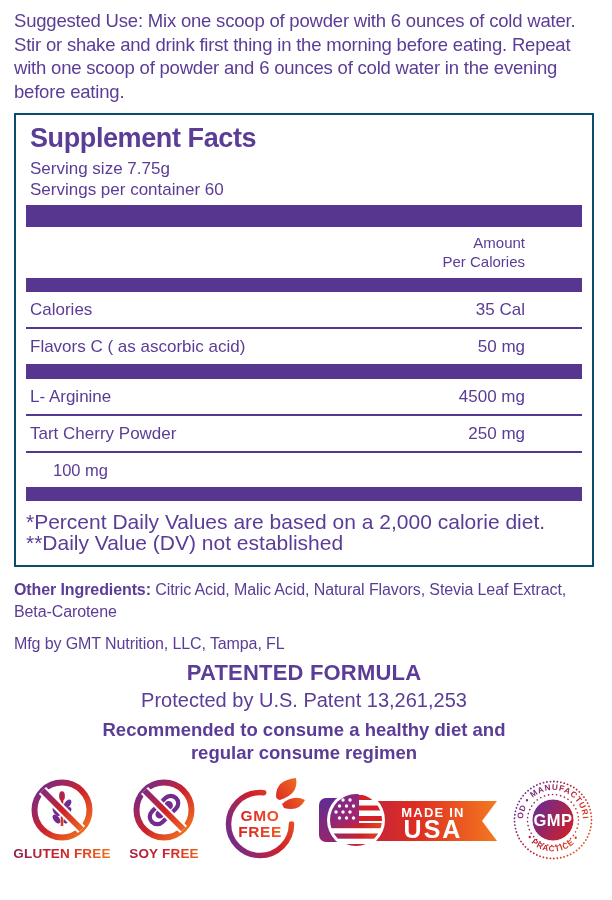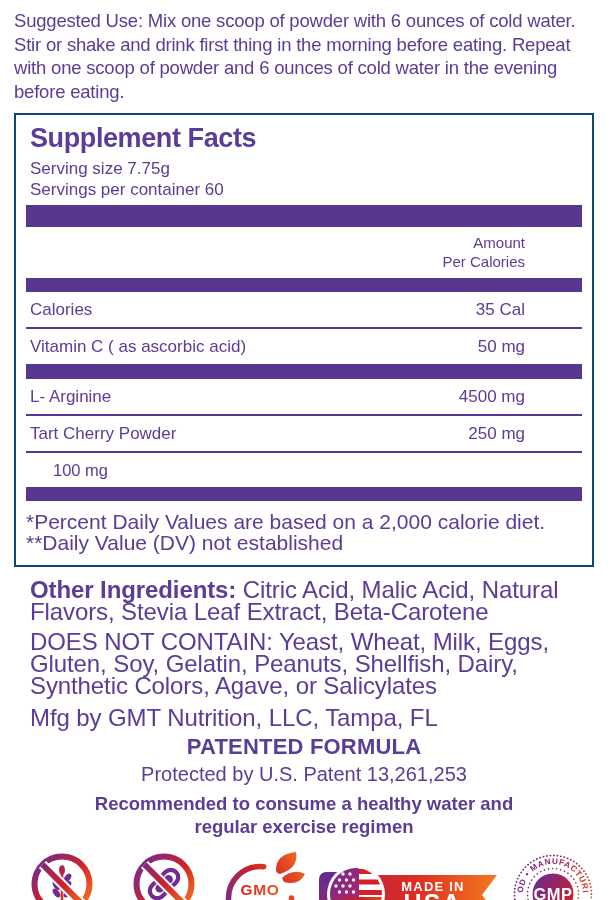--- a/index.html
+++ b/index.html
@@ -15,21 +15,21 @@
   .bar-lg{height:14px;}
   .bar-md{height:15px;}
   .rule{height:2px;background:#57368f;}
   .amount-header{text-align:right;padding-right:57px;font-size:15px;line-height:18.5px;margin:7px 0;}
   .row{display:flex;align-items:center;padding:7.5px 0 7.5px 4px;font-size:17px;}
   .row .name{flex:1 1 auto;white-space:nowrap;}
   .row .amt{flex:0 0 78px;text-align:right;margin-right:57px;white-space:nowrap;}
   .row.small{font-size:15.5px;}
   .row.small .amt{font-size:16.5px;}
   .footnotes{margin-top:10px;font-size:21px;line-height:21px;}
-  .para{font-size:24px;line-height:22px;margin:12px 0 0 16px;letter-spacing:-0.1px;}
+  .para{font-size:16px;line-height:22px;margin:12px 0 0 0;letter-spacing:-0.1px;}
   .para .lead{font-weight:bold;}
   .dnc{margin-top:8px;}
   .mfg{margin-top:10px;}
   .patent-title{text-align:center;font-size:22px;font-weight:bold;margin-top:5px;letter-spacing:0.2px;}
   .patent-sub{text-align:center;font-size:20px;margin-top:3px;}
   .recommend{text-align:center;font-size:18.5px;font-weight:bold;line-height:23px;margin:6px auto 0;max-width:450px;}
   .badges{display:flex;justify-content:center;align-items:center;gap:13px;margin-top:12px;}
   svg text{font-family:"Liberation Sans",sans-serif;}
 </style>
 </head>
@@ -52,21 +52,21 @@
     </div>
 
     <div class="bar bar-lg"></div>
 
     <div class="row">
       <span class="name">Calories</span>
       <span class="amt">35 Cal</span>
     </div>
     <div class="rule"></div>
     <div class="row">
-      <span class="name">Vitamin C ( as ascorbic acid)</span>
+      <span class="name">Flavors C ( as ascorbic acid)</span>
       <span class="amt">50 mg</span>
     </div>
 
     <div class="bar bar-md"></div>
 
     <div class="row">
       <span class="name">L- Arginine</span>
       <span class="amt">4500 mg</span>
     </div>
     <div class="rule"></div>
@@ -82,27 +82,26 @@
     <div class="bar bar-lg"></div>
 
     <div class="footnotes">
       <div>*Percent Daily Values are based on a 2,000 calorie diet.</div>
       <div>**Daily Value (DV) not established</div>
     </div>
   </div>
 
   <p class="para"><b class="lead">Other Ingredients:</b> <span>Citric Acid, Malic Acid, Natural Flavors, Stevia Leaf Extract, Beta-Carotene</span></p>
 
-  <p class="para dnc"><span>DOES NOT CONTAIN:</span> <span>Yeast, Wheat, Milk, Eggs, Gluten, Soy, Gelatin, Peanuts, Shellfish, Dairy, Synthetic Colors, Agave, or Salicylates</span></p>
 
   <p class="para mfg">Mfg by GMT Nutrition, LLC, Tampa, FL</p>
 
   <div class="patent-title">PATENTED FORMULA</div>
   <div class="patent-sub">Protected by U.S. Patent 13,261,253</div>
-  <div class="recommend">Recommended to consume a healthy water and regular exercise regimen</div>
+  <div class="recommend">Recommended to consume a healthy diet and regular consume regimen</div>
 
   <div class="badges">
 
     <svg width="96" height="84" viewBox="0 0 96 84">
       <defs>
         <linearGradient id="gA" gradientUnits="userSpaceOnUse" x1="24" y1="8" x2="74" y2="56">
           <stop offset="0" stop-color="#722b8e"></stop>
             <stop offset="0.5" stop-color="#cf2129"></stop>
             <stop offset="1" stop-color="#f4791f"></stop>
         </linearGradient>

